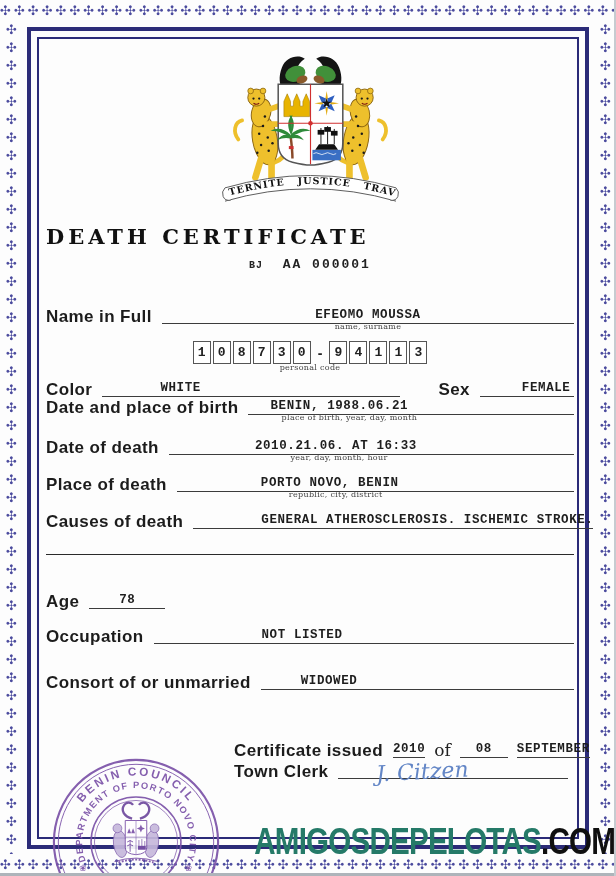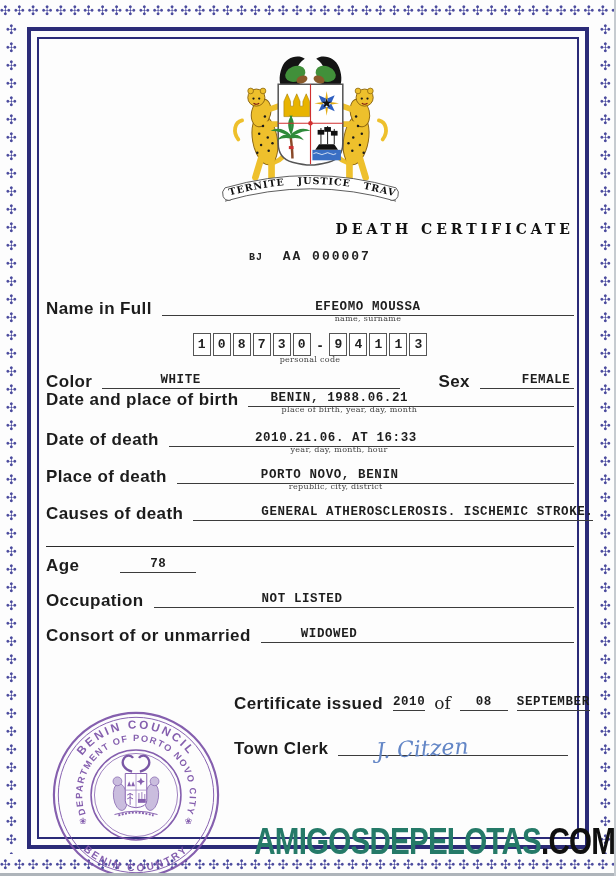--- a/index.html
+++ b/index.html
@@ -14,22 +14,22 @@
   .orn-left{left:0;top:22px;bottom:22px;width:22px;writing-mode:vertical-rl;text-orientation:upright;line-height:22px;}
   .orn-right{right:0;top:22px;bottom:22px;width:22px;writing-mode:vertical-rl;text-orientation:upright;line-height:22px;}
   .frame-thick{position:absolute;inset:27px;border:4px solid #2b2b78;pointer-events:none;}
   .frame-thin{position:absolute;inset:37px;border:2px solid #2b2b78;pointer-events:none;}
   .scan-edge-b{position:absolute;left:0;right:0;bottom:0;height:3px;background:#aeb4ba;}
   .scan-edge-r{position:absolute;top:0;bottom:0;right:0;width:2px;background:#c6cbd0;}
 
   
   .content{position:absolute;left:46px;right:42px;top:46px;bottom:40px;}
   .coa{display:block;margin:6px auto 0;}
-  .title{margin:14px 0 0;text-align:right;font-family:"DejaVu Serif",serif;font-weight:bold;
-         font-size:14px;line-height:22px;letter-spacing:4px;color:#111;}
+  .title{margin:22px 0 0;text-align:left;font-family:"DejaVu Serif",serif;font-weight:bold;
+         font-size:21px;line-height:22px;letter-spacing:4px;color:#111;}
   .serial{margin-top:9px;text-align:center;font-family:"Liberation Mono",monospace;
           font-weight:bold;font-size:13px;line-height:16px;letter-spacing:2px;color:#222;}
   .serial .pfx{font-size:10px;letter-spacing:1px;}
 
   .row{display:flex;align-items:flex-end;}
   .lbl{font-weight:bold;font-size:17px;letter-spacing:.4px;color:#1c1c1c;
        white-space:nowrap;margin-right:10px;line-height:15px;}
   .fill{flex:1;border-bottom:1.4px solid #3c3c3c;position:relative;height:17px;
         display:flex;align-items:flex-end;justify-content:center;}
   .val{font-family:"Liberation Mono",monospace;font-weight:bold;font-size:12.5px;
@@ -50,33 +50,33 @@
   .cs-gap{width:38px;}
   .fill-sex{justify-content:flex-start;padding-left:42px;}
   .r-birth{}  .r-birth .fill{justify-content:flex-start;padding-left:22px;}
   .r-birth .cap{left:31%;}
   .r-ddate{margin-top:22px;}  .r-ddate .fill{justify-content:flex-start;padding-left:86px;}
   .r-ddate .cap{left:42%;}
   .r-place{margin-top:19px;}  .r-place .fill{justify-content:flex-start;padding-left:84px;}
   .r-place .cap{left:40%;}
   .r-causes{margin-top:19px;} .r-causes .fill{justify-content:flex-start;padding-left:68px;}
   .divider{margin-top:25px;border-top:1.6px solid #2a2a2a;height:0;}
-  .r-age{margin-top:8px;gap:31px;}    .fill-age{flex:none;width:76px;}
+  .r-age{margin-top:36px;}    .fill-age{flex:none;width:76px;}
   .r-occ{margin-top:17px;}    .r-occ .fill{justify-content:flex-start;padding-left:108px;}
-  .r-consort{margin-top:17px;}.r-consort .fill{justify-content:flex-start;padding-left:40px;}
+  .r-consort{margin-top:28px;}.r-consort .fill{justify-content:flex-start;padding-left:40px;}
 
   .bottom{position:relative;margin-top:6px;height:195px;}
   .stamp{position:absolute;left:4px;top:16px;opacity:.92;}
   .issue-col{margin-left:188px;}
   .r-issued{margin-top:50px;}
   .fill-year{flex:1.4;}
   .of-word{font-family:"DejaVu Serif",serif;font-size:17px;color:#222;margin:0 9px;line-height:15px;}
   .fill-day{flex:none;width:48px;}
   .fill-month{flex:2;margin-left:9px;}
-  .r-clerk{margin-top:24px;}
+  .r-clerk{}
   .fill-sign{flex:none;width:230px;height:20px;}
   .signature{position:absolute;left:38px;bottom:-6px;font-family:"DejaVu Serif",serif;
              font-style:italic;font-size:22px;color:#6386c6;transform:rotate(-3deg);white-space:nowrap;}
 
   .watermark{position:absolute;right:1px;bottom:17px;font-weight:800;font-size:37px;line-height:34px;
              letter-spacing:-1px;transform:scaleX(.8);transform-origin:100% 100%;
              font-family:"Liberation Sans",sans-serif;color:#257a68;white-space:nowrap;z-index:5;}
   .watermark .tld{color:#101010;}
 </style>
 </head>
@@ -196,21 +196,21 @@
         <defs>
             <path id="mottoArc" d="M32 152 Q 120 126 208 152"></path>
           </defs>
         <text font-family="DejaVu Serif, serif" font-size="10" font-weight="bold" fill="#111" letter-spacing="1" word-spacing="9">
           <textPath href="#mottoArc" startOffset="50%" text-anchor="middle">FRATERNITE JUSTICE TRAVAIL</textPath>
         </text>
       </g>
     </svg>
 
     <div class="title">DEATH CERTIFICATE</div>
-    <div class="serial"><span class="pfx">BJ</span>&nbsp;&nbsp;<span>AA 000007</span></div>
+    <div class="serial"><span class="pfx">BJ</span>&nbsp;&nbsp;<span>AA 000001</span></div>
 
     <div class="row r-name">
       <span class="lbl">Name in Full</span>
       <span class="fill">
         <span class="val">EFEOMO MOUSSA</span>
         <span class="cap">name, surname</span>
       </span>
     </div>
 
     <div class="pcode">

